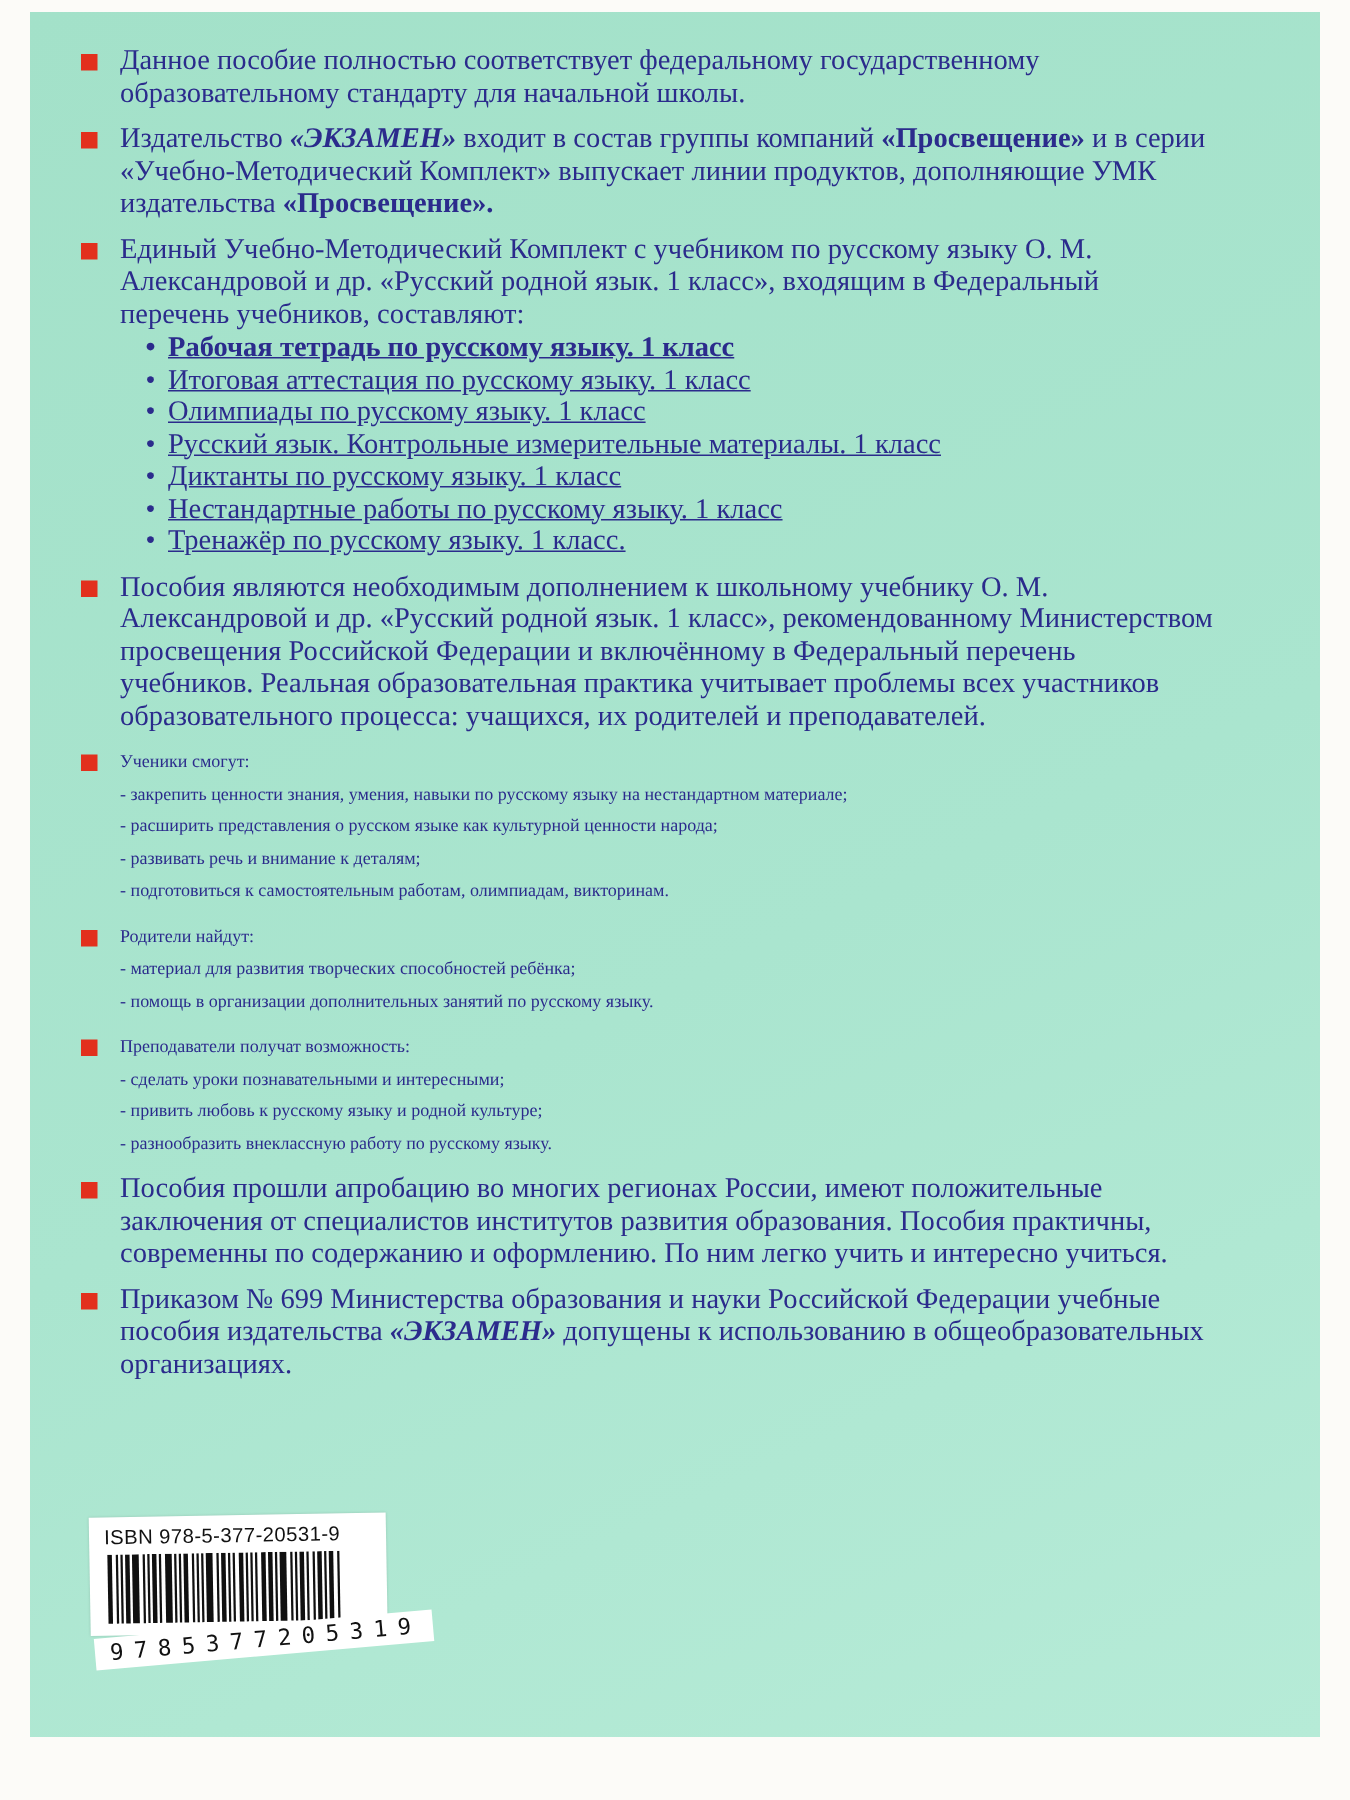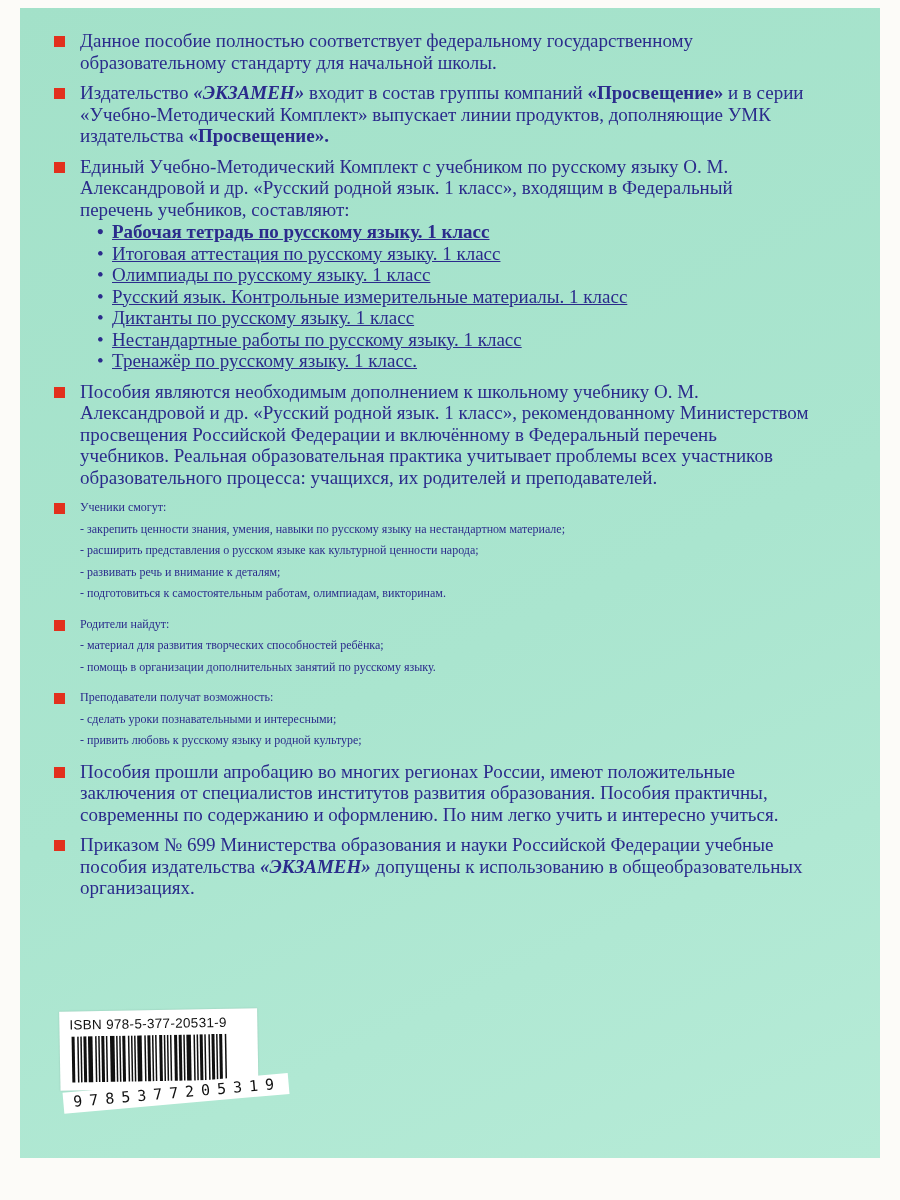--- a/index.html
+++ b/index.html
@@ -128,20 +128,21 @@
         <div class="line">- помощь в организации дополнительных занятий по русскому языку.</div>
       </div>
     </section>
 
     <section class="sec">
       <span class="sq"></span>
       <div class="txt">
         <div class="line">Преподаватели получат возможность:</div>
         <div class="line">- сделать уроки познавательными и интересными;</div>
         <div class="line">- привить любовь к русскому языку и родной культуре;</div>
+        <div class="line">- разнообразить внеклассную работу по русскому языку.</div>
       </div>
     </section>
 
     <section class="sec">
       <span class="sq"></span>
       <p class="txt">Пособия прошли апробацию во многих регионах России, имеют положительные заключения от специалистов институтов развития образования. Пособия практичны, современны по содержанию и оформлению. По ним легко учить и интересно учиться.</p>
     </section>
 
     <section class="sec">
       <span class="sq"></span>

